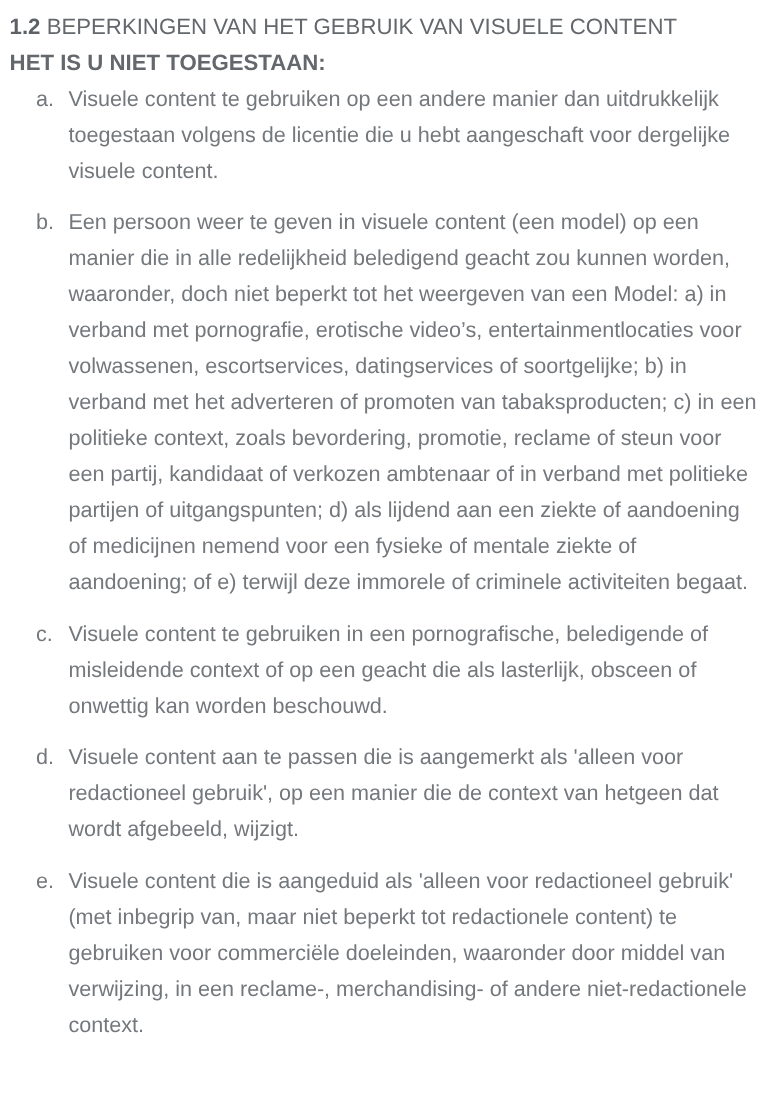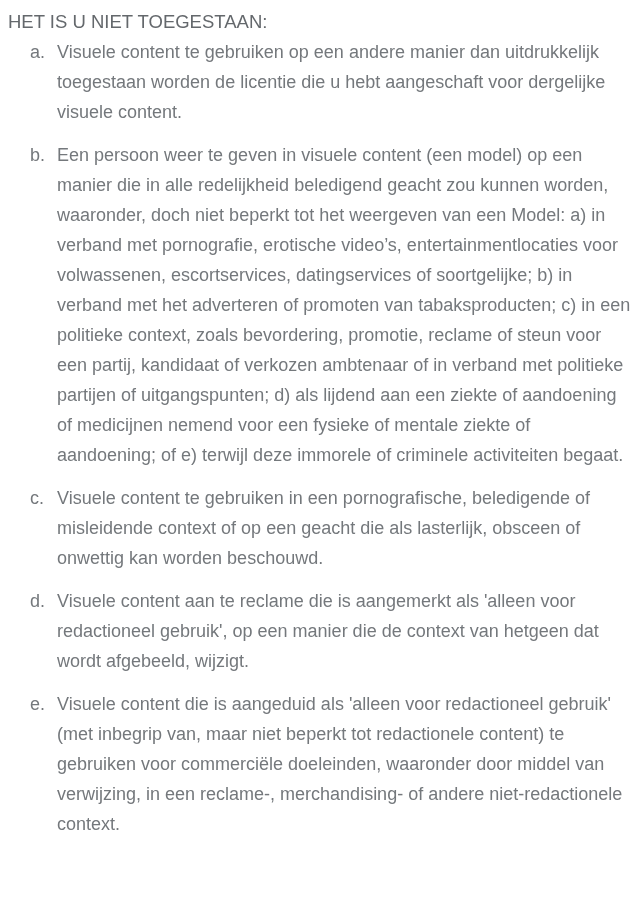--- a/index.html
+++ b/index.html
@@ -31,20 +31,21 @@
     font-weight: 700;
     color: #5d6165;
   }
   .section-title {
     font-weight: 400;
   }
   .section-subtitle {
     color: #64686c;
     font-size: 18.5px;
     line-height: 30px;
+    font-weight: bold;
   }
   ol.restrictions {
     list-style: none;
     margin: 0;
     padding: 0;
   }
   ol.restrictions > li {
     display: flex;
     align-items: flex-start;
     padding-left: 22px;
@@ -59,43 +60,47 @@
   .item-text {
     flex: 1 1 auto;
     padding-right: 1px;
   }
 </style>
 </head>
 <body>
 
 <div class="doc">
 
+  <div class="section-header">
+    <span class="section-number">1.2</span>
+    <span class="section-title">BEPERKINGEN VAN HET GEBRUIK VAN VISUELE CONTENT</span>
+  </div>
 
   <div class="section-subtitle">HET IS U NIET TOEGESTAAN:</div>
 
   <ol class="restrictions">
 
     <li>
       <span class="item-marker">a.</span>
-      <span class="item-text">Visuele content te gebruiken op een andere manier dan uitdrukkelijk toegestaan worden de licentie die u hebt aangeschaft voor dergelijke visuele content.</span>
+      <span class="item-text">Visuele content te gebruiken op een andere manier dan uitdrukkelijk toegestaan volgens de licentie die u hebt aangeschaft voor dergelijke visuele content.</span>
     </li>
 
     <li>
       <span class="item-marker">b.</span>
       <span class="item-text">Een persoon weer te geven in visuele content (een model) op een manier die in alle redelijkheid beledigend geacht zou kunnen worden, waaronder, doch niet beperkt tot het weergeven van een Model: a) in verband met pornografie, erotische video’s, entertainmentlocaties voor volwassenen, escortservices, datingservices of soortgelijke; b) in verband met het adverteren of promoten van tabaksproducten; c) in een politieke context, zoals bevordering, promotie, reclame of steun voor een partij, kandidaat of verkozen ambtenaar of in verband met politieke partijen of uitgangspunten; d) als lijdend aan een ziekte of aandoening of medicijnen nemend voor een fysieke of mentale ziekte of aandoening; of e) terwijl deze immorele of criminele activiteiten begaat.</span>
     </li>
 
     <li>
       <span class="item-marker">c.</span>
       <span class="item-text">Visuele content te gebruiken in een pornografische, beledigende of misleidende context of op een geacht die als lasterlijk, obsceen of onwettig kan worden beschouwd.</span>
     </li>
 
     <li>
       <span class="item-marker">d.</span>
-      <span class="item-text">Visuele content aan te reclame die is aangemerkt als 'alleen voor redactioneel gebruik', op een manier die de context van hetgeen dat wordt afgebeeld, wijzigt.</span>
+      <span class="item-text">Visuele content aan te passen die is aangemerkt als 'alleen voor redactioneel gebruik', op een manier die de context van hetgeen dat wordt afgebeeld, wijzigt.</span>
     </li>
 
     <li>
       <span class="item-marker">e.</span>
       <span class="item-text">Visuele content die is aangeduid als 'alleen voor redactioneel gebruik' (met inbegrip van, maar niet beperkt tot redactionele content) te gebruiken voor commerciële doeleinden, waaronder door middel van verwijzing, in een reclame-, merchandising- of andere niet-redactionele context.</span>
     </li>
 
   </ol>
 
 </div>

